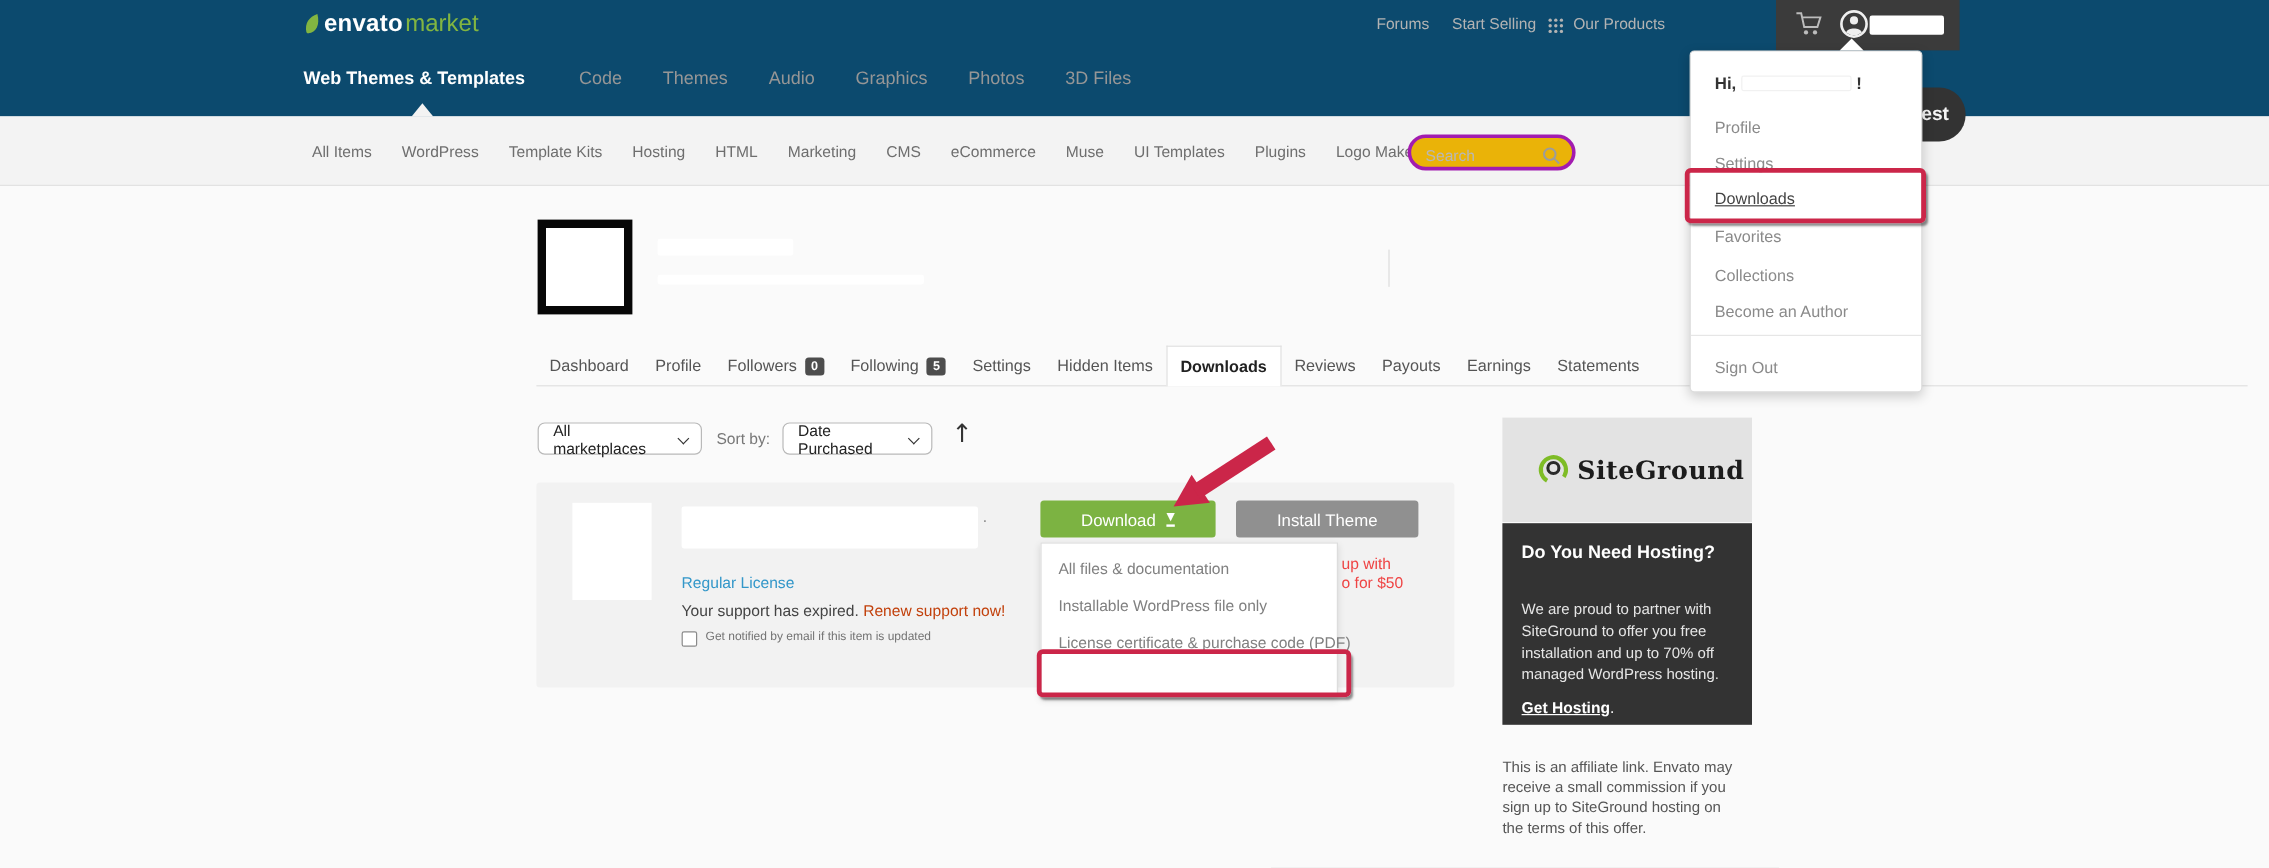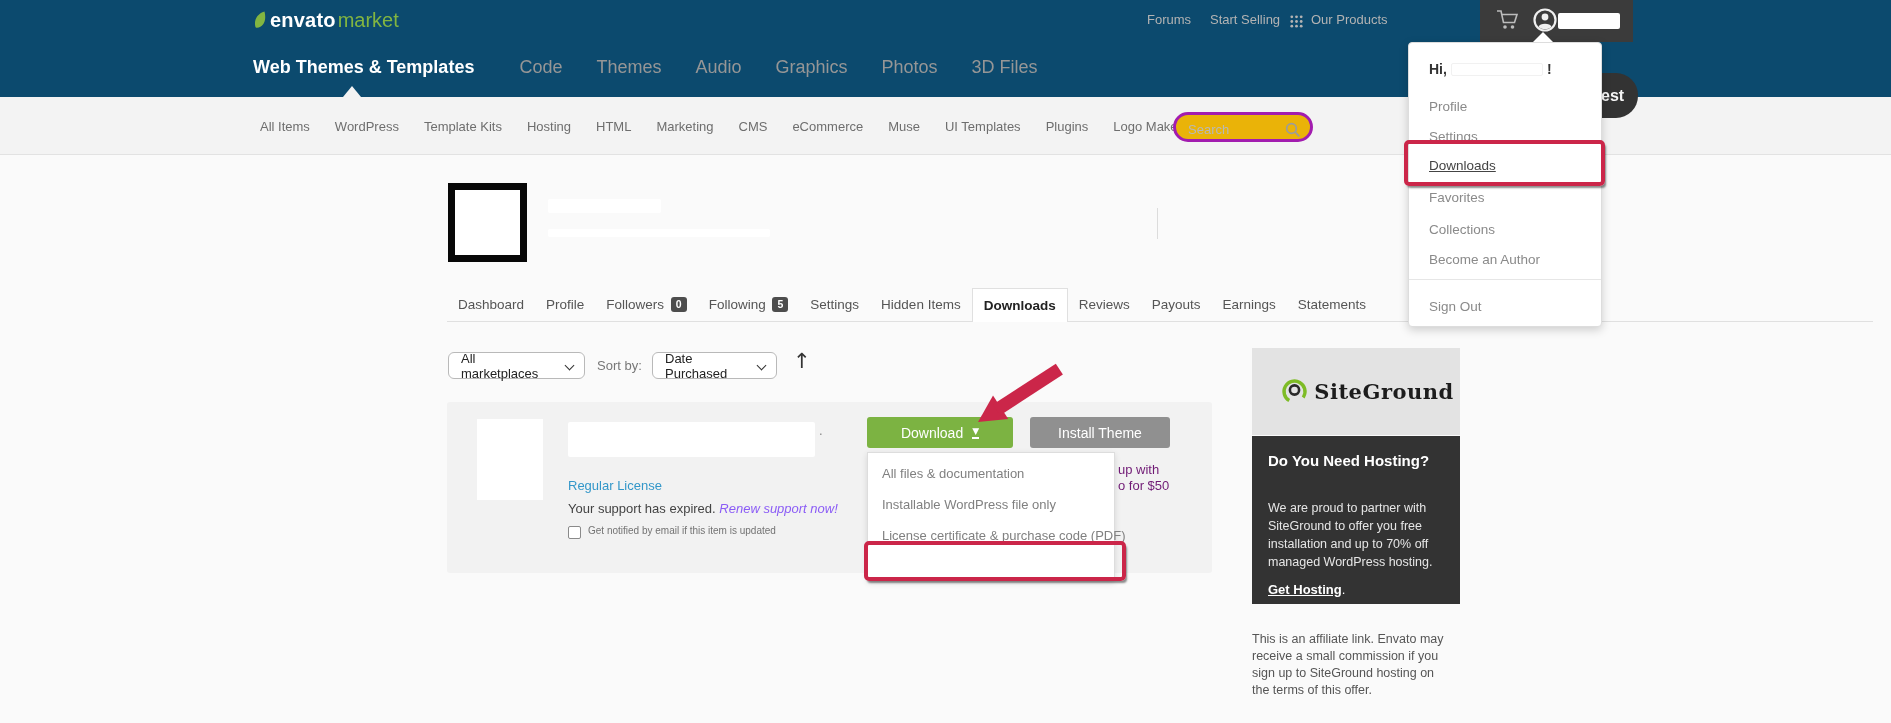--- a/index.html
+++ b/index.html
@@ -13,21 +13,21 @@
   .logo { left:253px; top:9px; display:flex; align-items:center; gap:2px; }
   .logo-envato { color:#fff; font-weight:700; font-size:20px; letter-spacing:.2px; }
   .logo-market { color:#82b541; font-size:20px; }
   .hnav { top:12px; font-size:13px; color:#b3b3b3; cursor:pointer; }
   .acct-zone { left:1480px; top:0; width:153px; height:42px; background:#3b3b3b; }
   .redact-user { left:78px; top:13px; width:62px; height:16px; background:#fff; border-radius:2px; }
   .pill-partial { left:1560px; top:73px; width:78px; height:45px; background:#333; border-radius:22px;
                   color:#f5f5f5; font-size:16px; font-weight:700; line-height:45px; padding-left:41px; z-index:5; }
 
   .pnav { left:253px; top:57px; display:flex; align-items:center; }
-  .pnav-item { font-size:18px; color:#969696; margin-right:34px; cursor:pointer; white-space:nowrap; }
+  .pnav-item { font-size:15px; color:#969696; margin-right:34px; cursor:pointer; white-space:nowrap; }
   .pnav-item.active { color:#fff; font-weight:700; margin-right:45px; }
   .caret-up-light { left:343px; top:86px; width:0; height:0; border-left:9px solid transparent;
                     border-right:9px solid transparent; border-bottom:11px solid #f3f3f3; z-index:3; }
 
   
   .catbar { left:0; top:97px; width:1891px; height:58px; background:#f3f3f3; border-bottom:1px solid #e2e2e2; }
   .catnav { left:260px; top:0; height:58px; display:flex; align-items:center; }
   .cat-item { font-size:13px; color:#6e6e6e; margin-right:25px; cursor:pointer; white-space:nowrap; display:flex; align-items:center; gap:5px; }
   .cat-divider { left:1157px; top:111px; width:1px; height:31px; background:#dcdcdc; }
   .searchbox { left:1173px; top:112px; width:140px; height:30px; background:#eab308; border:3px solid #a21caf; border-radius:16px; }
@@ -69,30 +69,30 @@
   .sortlbl { left:597px; top:358px; font-size:13px; color:#777; }
   .sortdir { left:793px; top:349px; font-size:21px; color:#333; font-family:"DejaVu Sans",sans-serif; cursor:pointer; }
 
   
   .itemrow { left:447px; top:402px; width:765px; height:171px; background:#f2f2f2; border-radius:3px; }
   .thumb-redact { left:30px; top:17px; width:66px; height:81px; background:#fff; }
   .title-redact { left:121px; top:20px; width:247px; height:35px; background:#fff; border-radius:2px; }
   .title-period { left:372px; top:21px; font-size:13px; color:#888; }
   .lic-link { left:121px; top:76px; font-size:13px; color:#3397c9; cursor:pointer; }
   .support { left:121px; top:99px; font-size:13px; color:#444; }
-  .support a { color:#8b5cf6; text-decoration:none; cursor:pointer;font-style:italic; }
+  .support a { color:#c2410c; text-decoration:none; cursor:pointer; }
   .chkbox { left:121px; top:124px; width:13px; height:13px; background:#fff; border:1px solid #8a8a8a; border-radius:2px; cursor:pointer; }
   .chklbl { left:141px; top:123px; font-size:10px; color:#737373; }
   .btn { height:31px; border-radius:3px; color:#fff; font-size:14px; display:flex; align-items:center;
          justify-content:center; cursor:pointer; z-index:10; }
   .btn-download { left:867px; top:417px; width:146px; background:#7cb342; gap:9px; }
   .dl-caret { font-size:9px; line-height:9px; border-bottom:2px solid #fff; padding-bottom:1px;
               font-family:"DejaVu Sans",sans-serif; }
-  .btn-install { left:1030px; top:417px; width:140px; background:#909090; }
-  .frag { font-size:13px; color:#701a75; z-index:4; }
+  .btn-install { left:1030px; top:417px; width:152px; background:#909090; }
+  .frag { font-size:13px; color:#ef4444; z-index:4; }
   .dl-menu { left:867px; top:452px; width:248px; height:129px; background:#fff; border:1px solid #ddd;
              box-shadow:0 2px 6px rgba(0,0,0,.12); z-index:40; padding-top:5px; }
   .dl-item { line-height:31px; padding-left:14px; font-size:13px; color:#808080; cursor:pointer; white-space:nowrap; }
   .arrow-svg { left:950px; top:350px; z-index:46; }
 
   
   .sg-top { left:1252px; top:348px; width:208px; height:87px; background:#e3e3e3; display:flex;
             align-items:center; justify-content:center; gap:6px;padding-left:23px; }
   .sg-name { font-family:"DejaVu Serif", cursive, serif; font-weight:700; font-size:21px; color:#1c1c1c; letter-spacing:.5px; }
   .sg-dark { left:1252px; top:436px; width:208px; height:168px; background:#333; padding:16px; }

